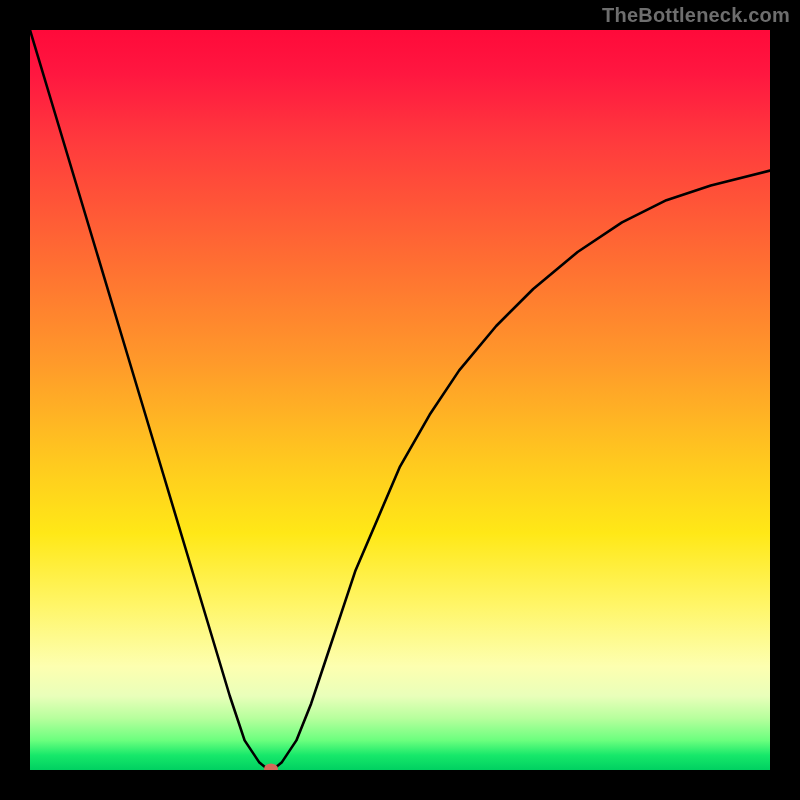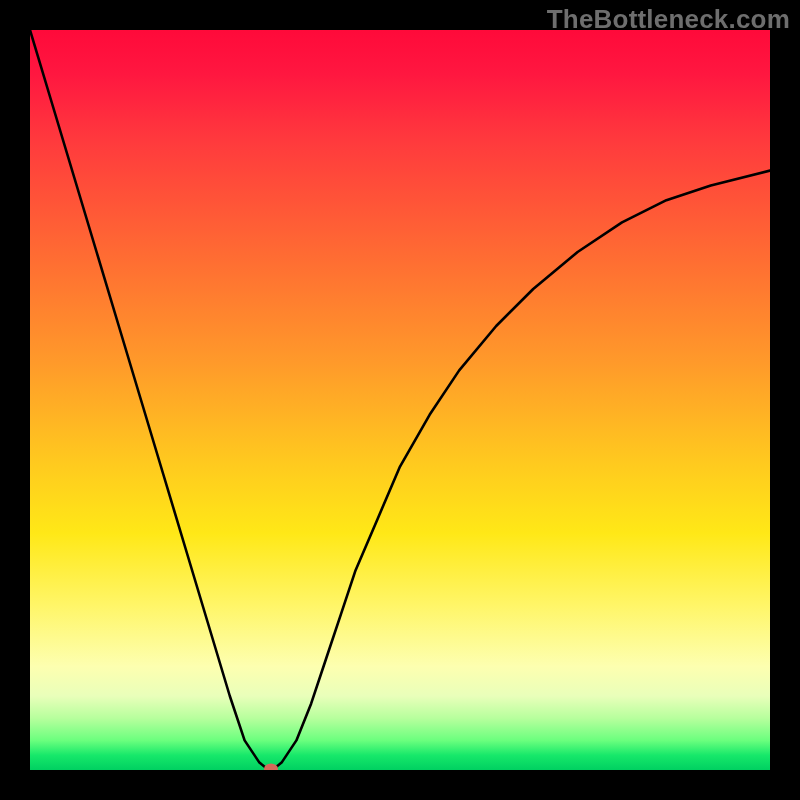--- a/index.html
+++ b/index.html
@@ -15,21 +15,21 @@
     position: relative;
     width: 800px;
     height: 800px;
     background: #000;
   }
   .watermark {
     position: absolute;
     top: 4px;
     right: 10px;
     color: #6e6e6e;
-    font-size: 26px;
+    font-size: 20px;
     font-weight: 600;
     letter-spacing: 0.2px;
     z-index: 5;
   }
   .plot-area {
     position: absolute;
     left: 30px;
     top: 30px;
     width: 740px;
     height: 740px;

